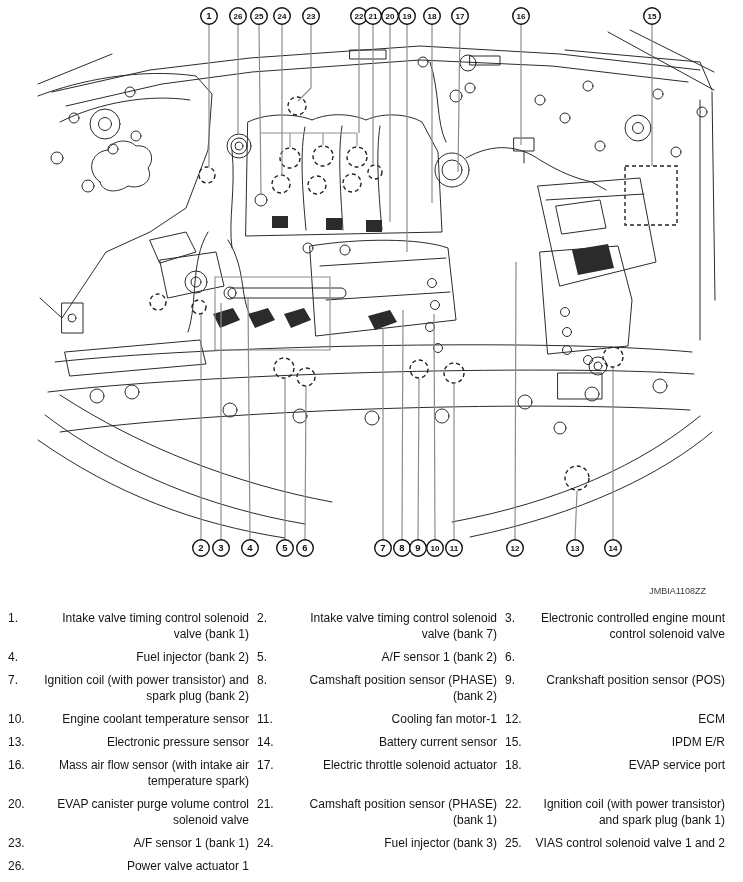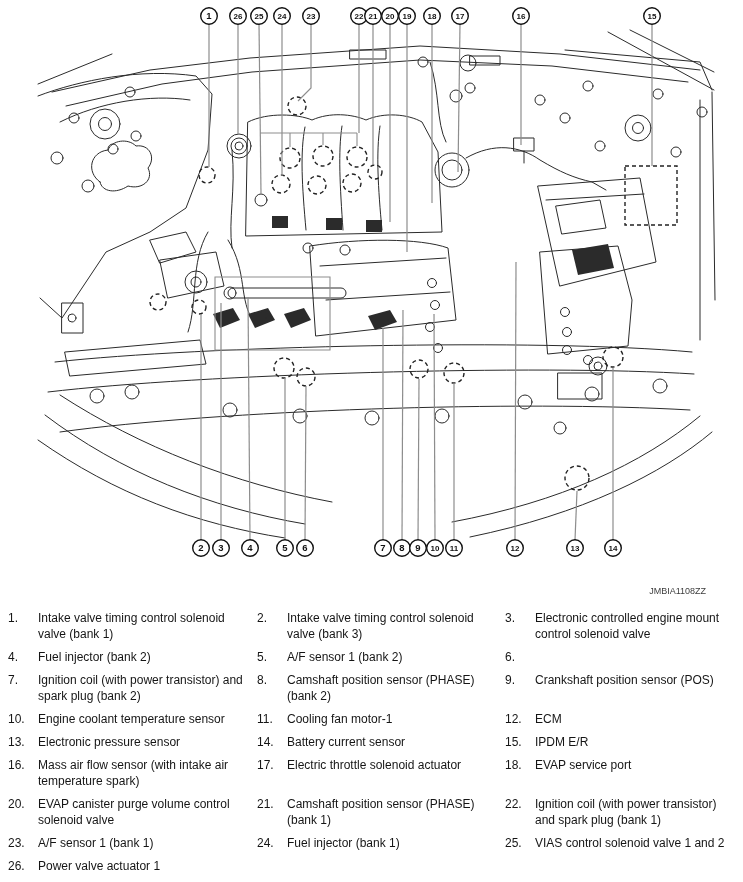--- a/index.html
+++ b/index.html
@@ -12,21 +12,21 @@
   .gray-bracket{fill:none;stroke:#8d8d8d;stroke-width:1.1;}
   .leader{fill:none;stroke:#8d8d8d;stroke-width:1.2;}
   .marker{fill:none;stroke:#222;stroke-width:1.4;stroke-dasharray:4 3;}
   .callout-circle{fill:#fff;stroke:#111;stroke-width:1.4;}
   .callout-num{fill:#111;font-family:"Liberation Sans",sans-serif;font-weight:700;}
   .figcode{font-size:9px;fill:#3c3c3c;font-family:"Liberation Sans",sans-serif;}
   .legend{margin:10px 0 0 8px;display:grid;grid-template-columns:249px 248px 228px;row-gap:7px;
           font-size:12px;line-height:16px;color:#151515;}
   .legend-item{display:flex;align-items:flex-start;}
   .legend-item .num{flex:0 0 30px;}
-  .legend-item .txt{flex:1;padding-right:8px;}
+  .legend-item .txt{flex:1;padding-right:8px;text-align:right;}
 </style>
 </head>
 <body>
 
 <div class="page">
   <div class="diagram-wrap">
     <svg viewBox="0 0 743 600" width="743" height="600" xmlns="http://www.w3.org/2000/svg">
 
       <g id="art" class="art">
 
@@ -270,21 +270,21 @@
     </svg>
   </div>
 
   <div class="legend" id="legend">
       <div class="legend-item">
         <span class="num">1.</span>
         <span class="txt">Intake valve timing control solenoid valve (bank 1)</span>
       </div>
       <div class="legend-item">
         <span class="num">2.</span>
-        <span class="txt">Intake valve timing control solenoid valve (bank 3)</span>
+        <span class="txt">Intake valve timing control solenoid valve (bank 7)</span>
       </div>
       <div class="legend-item">
         <span class="num">3.</span>
         <span class="txt">Electronic controlled engine mount control solenoid valve</span>
       </div>
       <div class="legend-item">
         <span class="num">4.</span>
         <span class="txt">Fuel injector (bank 2)</span>
       </div>
       <div class="legend-item">
@@ -353,21 +353,21 @@
       <div class="legend-item">
         <span class="num">22.</span>
         <span class="txt">Ignition coil (with power transistor) and spark plug (bank 1)</span>
       </div>
       <div class="legend-item">
         <span class="num">23.</span>
         <span class="txt">A/F sensor 1 (bank 1)</span>
       </div>
       <div class="legend-item">
         <span class="num">24.</span>
-        <span class="txt">Fuel injector (bank 1)</span>
+        <span class="txt">Fuel injector (bank 3)</span>
       </div>
       <div class="legend-item">
         <span class="num">25.</span>
         <span class="txt">VIAS control solenoid valve 1 and 2</span>
       </div>
       <div class="legend-item">
         <span class="num">26.</span>
         <span class="txt">Power valve actuator 1</span>
       </div>
     </div>

